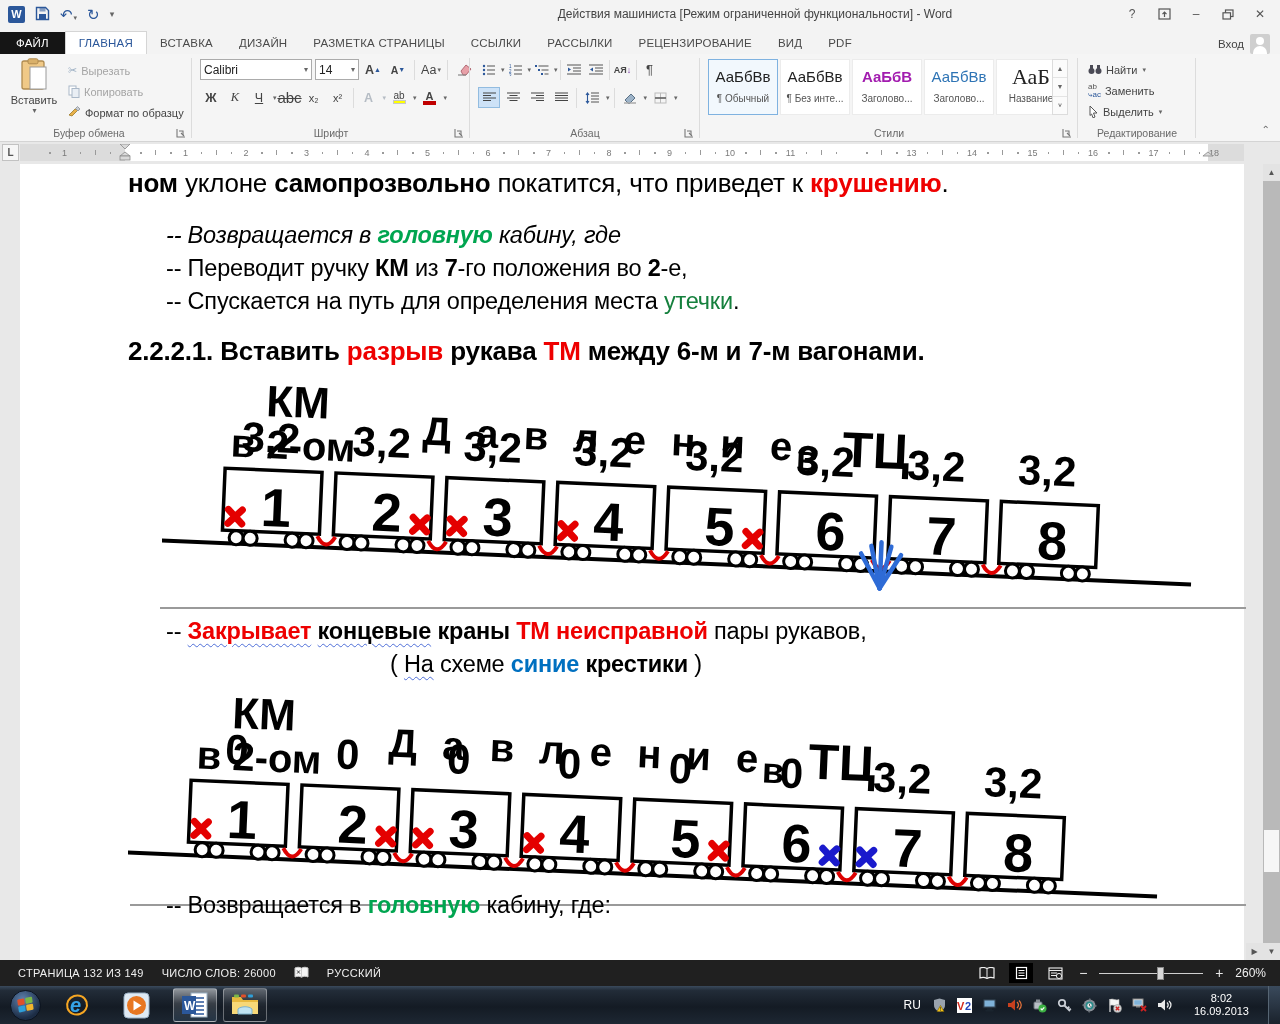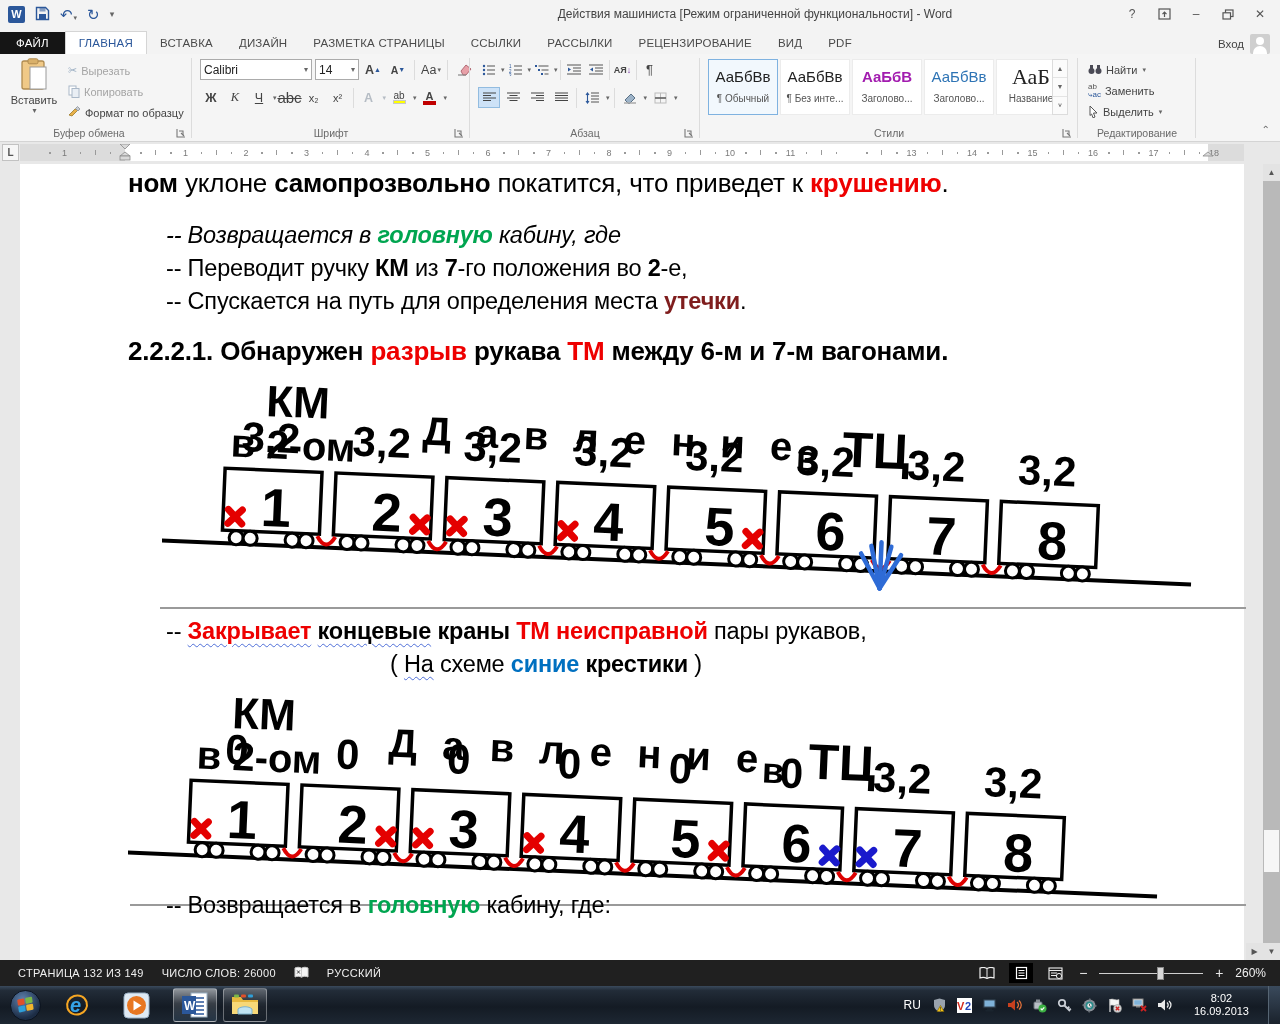--- a/index.html
+++ b/index.html
@@ -520,22 +520,22 @@
         <polygon points="1187.9499999999998,8 1182.9499999999998,12 1192.9499999999998,12" fill="#d9d9d9" stroke="#8a8a8a" stroke-width=".8"></polygon>
       </svg>
     </div>
 </div>
 
 <div id="docarea">
   <div id="page">
     <div class="docline h" style="left:108px; top:4px;"><span style="font-weight: 700;">ном</span><span> уклоне  </span><span style="font-weight: 700;">самопрозвольно</span><span> покатится, что приведет к </span><span style="font-weight: 700; color: rgb(238, 0, 0);">крушению</span><span>.</span></div>
     <div class="docline" style="left:146px; top:58px;font-style:italic;"><span>--   </span><span>Возвращается в </span><span style="font-weight: 700; color: rgb(0, 165, 80);">головную</span><span> кабину, где</span></div>
     <div class="docline" style="left:146px; top:91px;"><span>--   </span><span>Переводит ручку </span><span style="font-weight: 700;">КМ</span><span> из </span><span style="font-weight: 700;">7</span><span>-го положения во </span><span style="font-weight: 700;">2</span><span>-е,</span></div>
-    <div class="docline" style="left:146px; top:124px;"><span>--   </span><span>Спускается на путь для определения места </span><span style="font-weight: 700; color: #7f1d1d;">утечки</span><span>.</span></div>
-    <div class="docline h" style="left:108px; top:172px;"><span style="font-weight: 700;">2.2.2.1.  Обнаружен </span><span style="font-weight: 700; color: rgb(238, 0, 0);">разрыв</span><span style="font-weight: 700;"> рукава </span><span style="font-weight: 700; color: rgb(238, 0, 0);">ТМ</span><span style="font-weight: 700;"> между 6-м и 7-м вагонами.</span></div>
+    <div class="docline" style="left:146px; top:124px;"><span>--   </span><span>Спускается на путь для определения места </span><span style="font-weight: 400; color: #15803d;">утечки</span><span>.</span></div>
+    <div class="docline h" style="left:108px; top:172px;"><span style="font-weight: 700;">2.2.2.1.  Вставить </span><span style="font-weight: 700; color: rgb(238, 0, 0);">разрыв</span><span style="font-weight: 700;"> рукава </span><span style="font-weight: 700; color: rgb(238, 0, 0);">ТМ</span><span style="font-weight: 700;"> между 6-м и 7-м вагонами.</span></div>
 
     <svg class="abs" style="left:142px; top:206px;" width="1062" height="240" viewBox="0 0 1062 240">
         <g transform="rotate(2.45 10 170)">
           <line x1="-12" y1="171" x2="1030" y2="171" stroke="#000" stroke-width="4"></line>
           <text x="130" y="42" font-size="44" font-weight="bold" text-anchor="middle">КМ</text>
           <text x="127" y="84" font-size="40" font-weight="bold" text-anchor="middle">в 2-ом</text>
           <text x="256" y="64" font-size="40" font-weight="bold" letter-spacing="7">Д а в л е н и е</text>
           <text x="630" y="74" font-size="36" font-weight="bold">в</text>
           <text x="676" y="68" font-size="50" font-weight="bold">ТЦ</text>
           <rect x="60" y="96" width="97" height="62" fill="#fff" stroke="#000" stroke-width="3.5"></rect>

